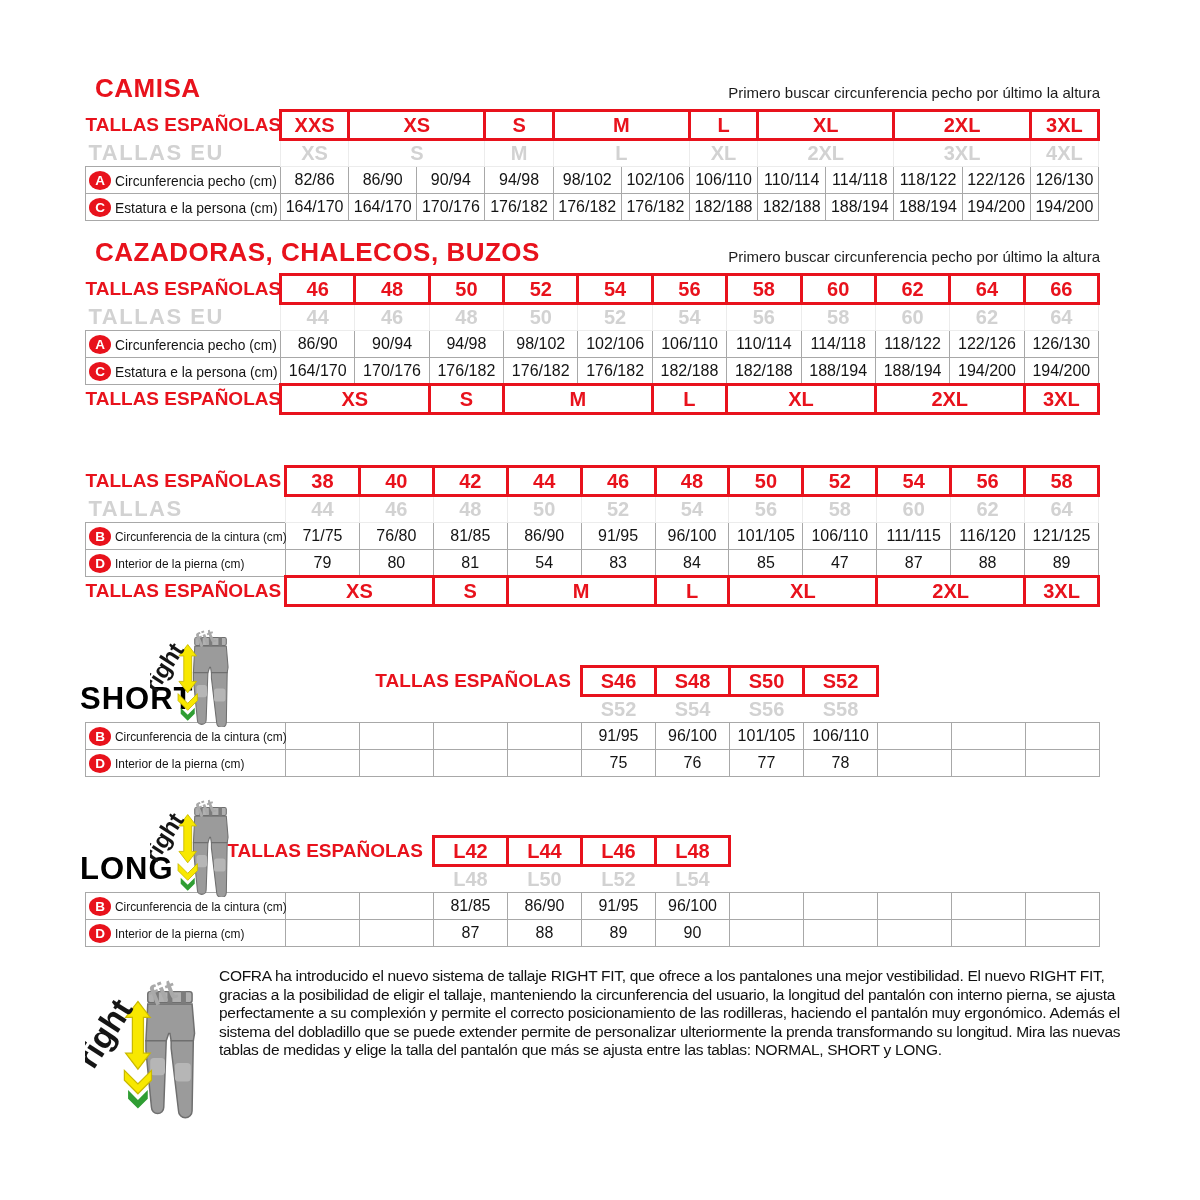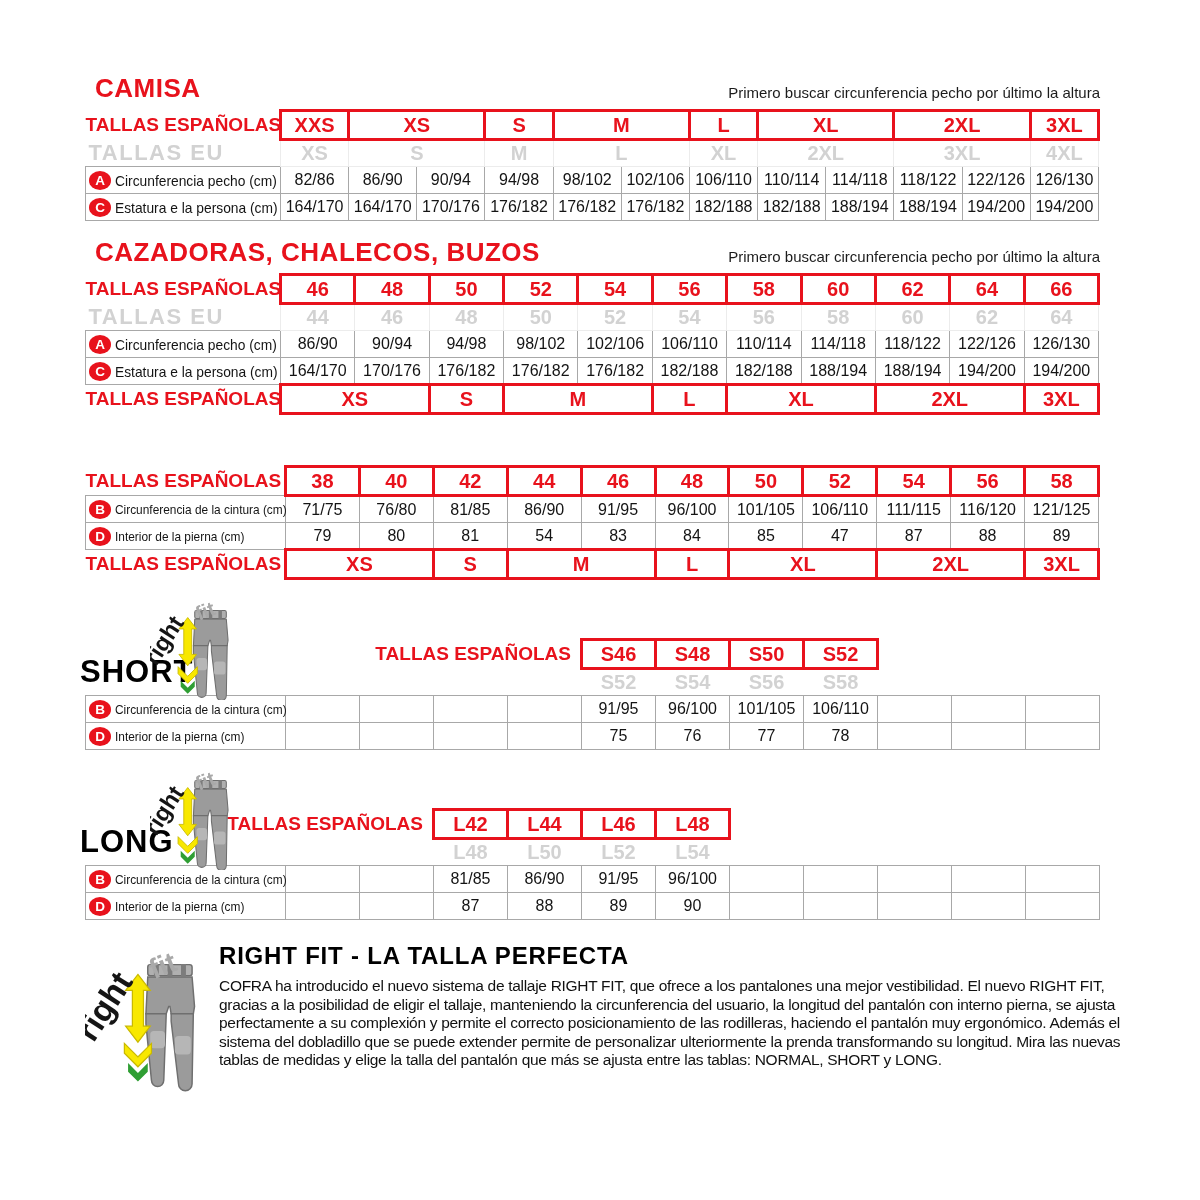--- a/index.html
+++ b/index.html
@@ -222,20 +222,34 @@
             <td class="box">40</td>
             <td class="box">42</td>
             <td class="box">44</td>
             <td class="box">46</td>
             <td class="box">48</td>
             <td class="box">50</td>
             <td class="box">52</td>
             <td class="box">54</td>
             <td class="box">56</td>
             <td class="box">58</td>
+          </tr>
+          <tr class="eu-row">
+            <td class="lbl">TALLAS</td>
+            <td>44</td>
+            <td>46</td>
+            <td>48</td>
+            <td>50</td>
+            <td>52</td>
+            <td>54</td>
+            <td>56</td>
+            <td>58</td>
+            <td>60</td>
+            <td>62</td>
+            <td>64</td>
           </tr>
           <tr class="data-row">
             <td class="lbl"><span class="badge">B</span><span class="txt">Circunferencia de la cintura (cm)</span></td>
             <td>71/75</td>
             <td>76/80</td>
             <td>81/85</td>
             <td>86/90</td>
             <td>91/95</td>
             <td>96/100</td>
             <td>101/105</td>
@@ -451,18 +465,17 @@
           <rect x="73" y="70" width="13" height="15" rx="3" fill="#b6b6b6"></rect>
         </g>
         <path d="M43 20 L53 33 H47.5 V62 H53 L43 75 L33 62 H38.5 V33 H33 Z" fill="#f8e800" stroke="#c9b900" stroke-width="1"></path>
         <path d="M32 76 L43 87 L54 76 V84 L43 95 L32 84 Z" fill="#f8e800" stroke="#c9b900" stroke-width="1"></path>
         <path d="M35 92 L43 100 L51 92 V99 L43 107 L35 99 Z" fill="#2f9e33"></path>
         <text transform="translate(7,76) rotate(-57)" font-size="27" font-weight="bold" fill="#151515">right</text>
         <text transform="translate(56,24) rotate(-22)" font-size="23" font-weight="bold" fill="#a9a9a9">fit</text>
       </svg>
     </div>
     <div class="info-text">
-      <h2 class="info-title">RIGHT FIT - LA TALLA PERFECTA</h2>
       <p class="info-body">COFRA ha introducido el nuevo sistema de tallaje RIGHT FIT, que ofrece a los pantalones una mejor vestibilidad. El nuevo RIGHT FIT, gracias a la posibilidad de eligir el tallaje, manteniendo la circunferencia del usuario, la longitud del pantalón con interno pierna, se ajusta perfectamente a su complexión y permite el correcto posicionamiento de las rodilleras, haciendo el pantalón muy ergonómico. Además el sistema del dobladillo que se puede extender permite de personalizar ulteriormente la prenda transformando su longitud. Mira las nuevas tablas de medidas y elige la talla del pantalón que más se ajusta entre las tablas: NORMAL, SHORT y LONG.</p>
     </div>
   </section>
 
 </div>
 
 </body></html>

